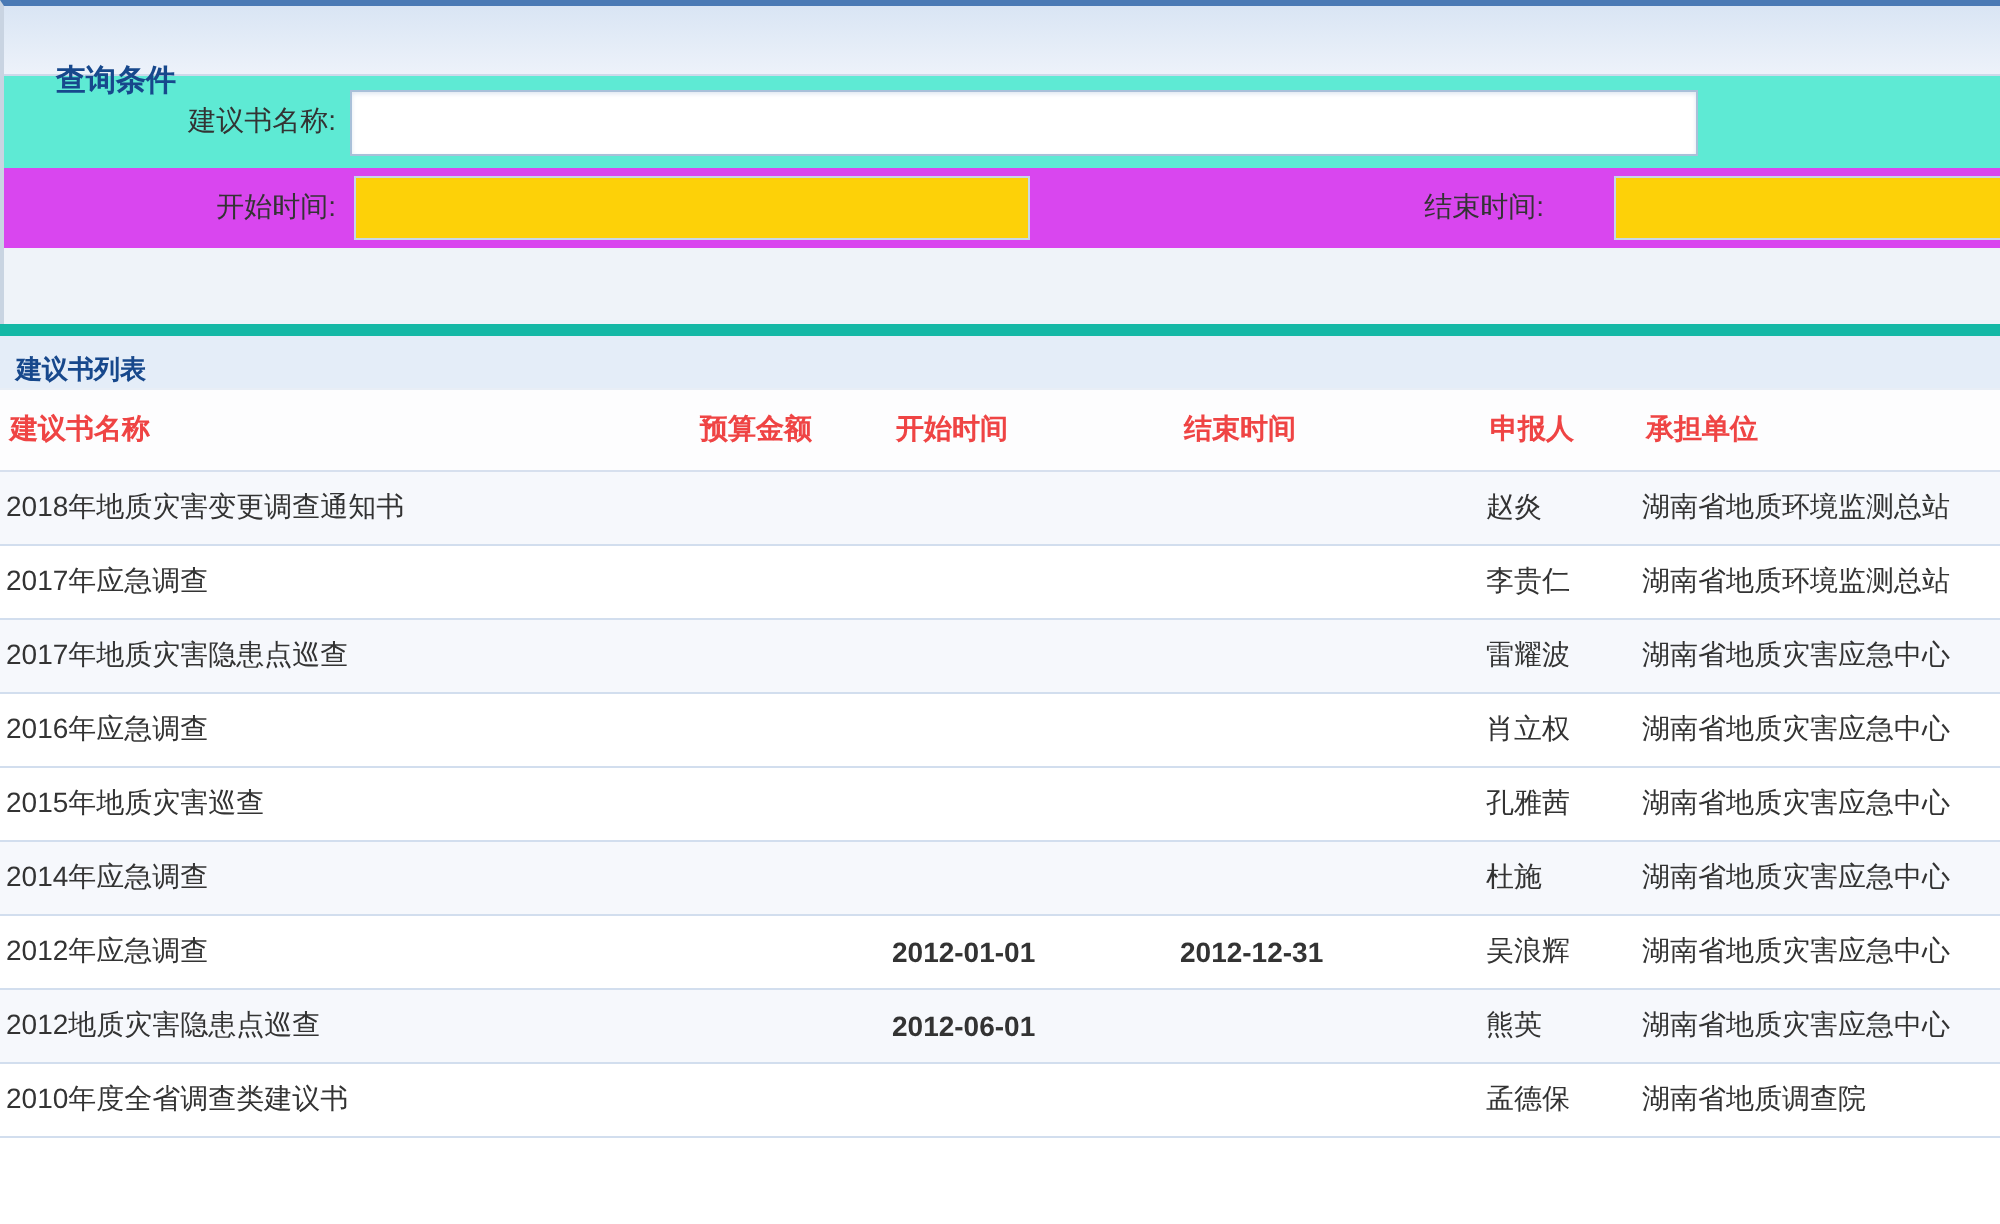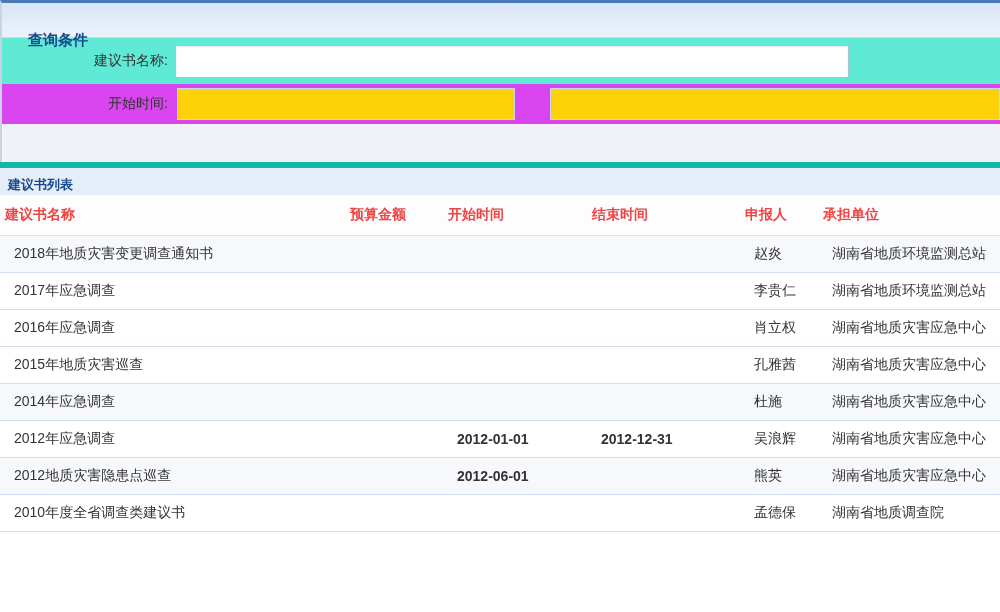--- a/index.html
+++ b/index.html
@@ -26,21 +26,21 @@
 
   
   .lp-header { height:33px; display:flex; align-items:flex-end; padding-left:8px;
     background:#e4edf8; border-top:6px solid #14b8a6; border-bottom:1px solid #e8eef6; }
   .lp-title { color:#17488c; font-size:13px; font-weight:bold; }
 
   table.grid { width:1000px; border-collapse:collapse; table-layout:fixed; }
   .grid th { height:40px; text-align:left; font-size:14px; font-weight:bold;
     color:#ef4444; padding-left:5px; background:#fdfdfe;
     border-bottom:1px solid #d7e0ee; white-space:nowrap; overflow:hidden; }
-  .grid td { height:37px; font-size:14px; color:#333; padding-left:14px;
+  .grid td { height:37px; font-size:14px; color:#333; padding-left:3px;
     border-bottom:1px solid #d2deee; white-space:nowrap; overflow:hidden;
     vertical-align:middle; }
   .grid tr.alt td { background:#f6f8fc; }
   .grid td:nth-child(3), .grid td:nth-child(4) { font-weight:bold; }
   .c-name{width:345px;} .c-budget{width:98px;} .c-start{width:144px;}
   .c-end{width:153px;} .c-appl{width:78px;} .c-unit{width:182px;}
 </style>
 </head>
 <body>
 
@@ -50,20 +50,21 @@
   </div>
 
   <div class="form-row1">
     <span class="fld-label">建议书名称:</span>
     <input class="txt-input" type="text" value="" style="">
   </div>
 
   <div class="form-row2">
     <span class="fld-label">开始时间:</span>
     <input class="date-input start-input" type="text" value="" style="">
+    <span class="end-label">结束时间:</span>
     <input class="date-input end-input" type="text" value="" style="">
   </div>
 </div>
 
 <div class="panel-gap"></div>
 
 <div class="list-panel">
   <div class="lp-header">
     <span class="lp-title">建议书列表</span>
   </div>
@@ -96,20 +97,28 @@
     <td>赵炎</td>
     <td>湖南省地质环境监测总站</td>
   </tr>
         <tr>
     <td>2017年应急调查</td>
     <td></td>
     <td></td>
     <td></td>
     <td>李贵仁</td>
     <td>湖南省地质环境监测总站</td>
+  </tr>
+        <tr class="alt">
+    <td>2017年地质灾害隐患点巡查</td>
+    <td></td>
+    <td></td>
+    <td></td>
+    <td>雷耀波</td>
+    <td>湖南省地质灾害应急中心</td>
   </tr>
         <tr>
     <td>2016年应急调查</td>
     <td></td>
     <td></td>
     <td></td>
     <td>肖立权</td>
     <td>湖南省地质灾害应急中心</td>
   </tr>
         <tr>

